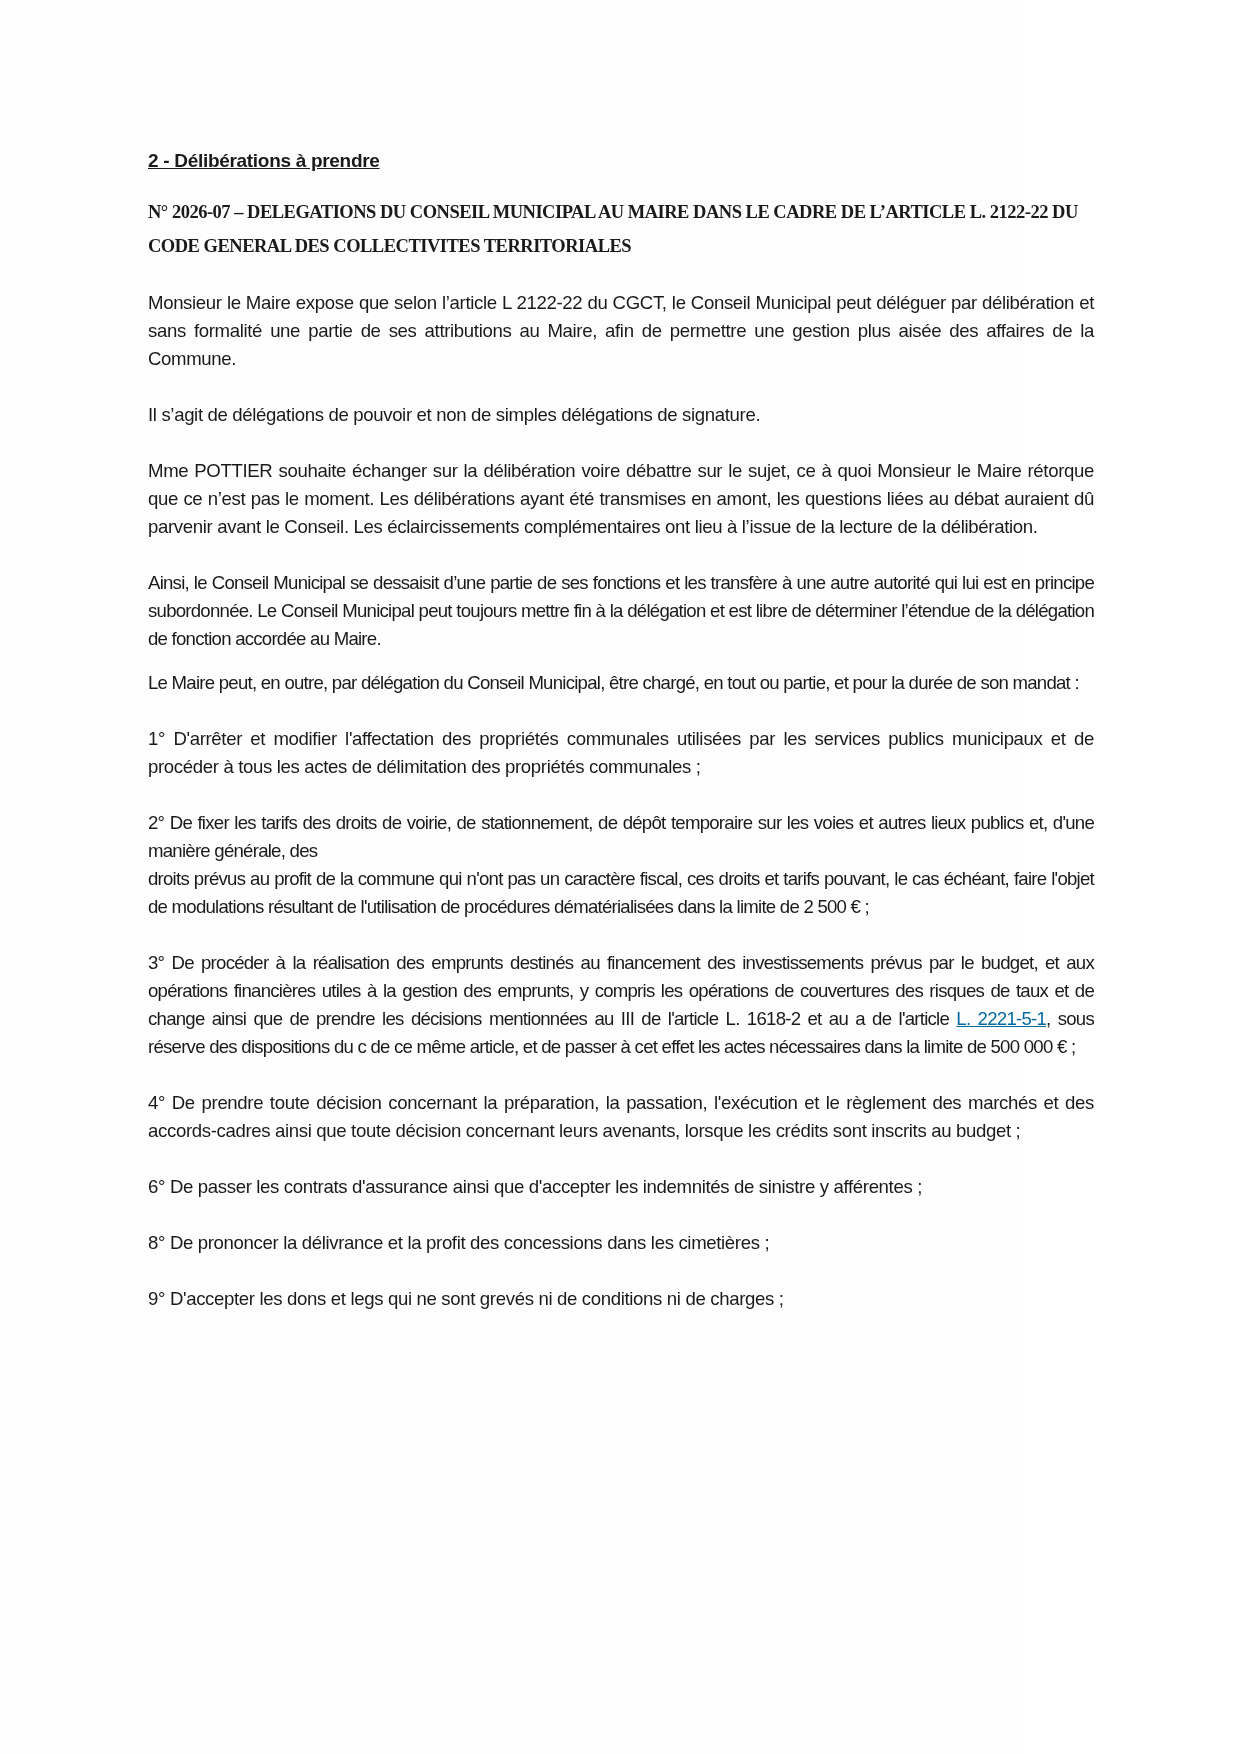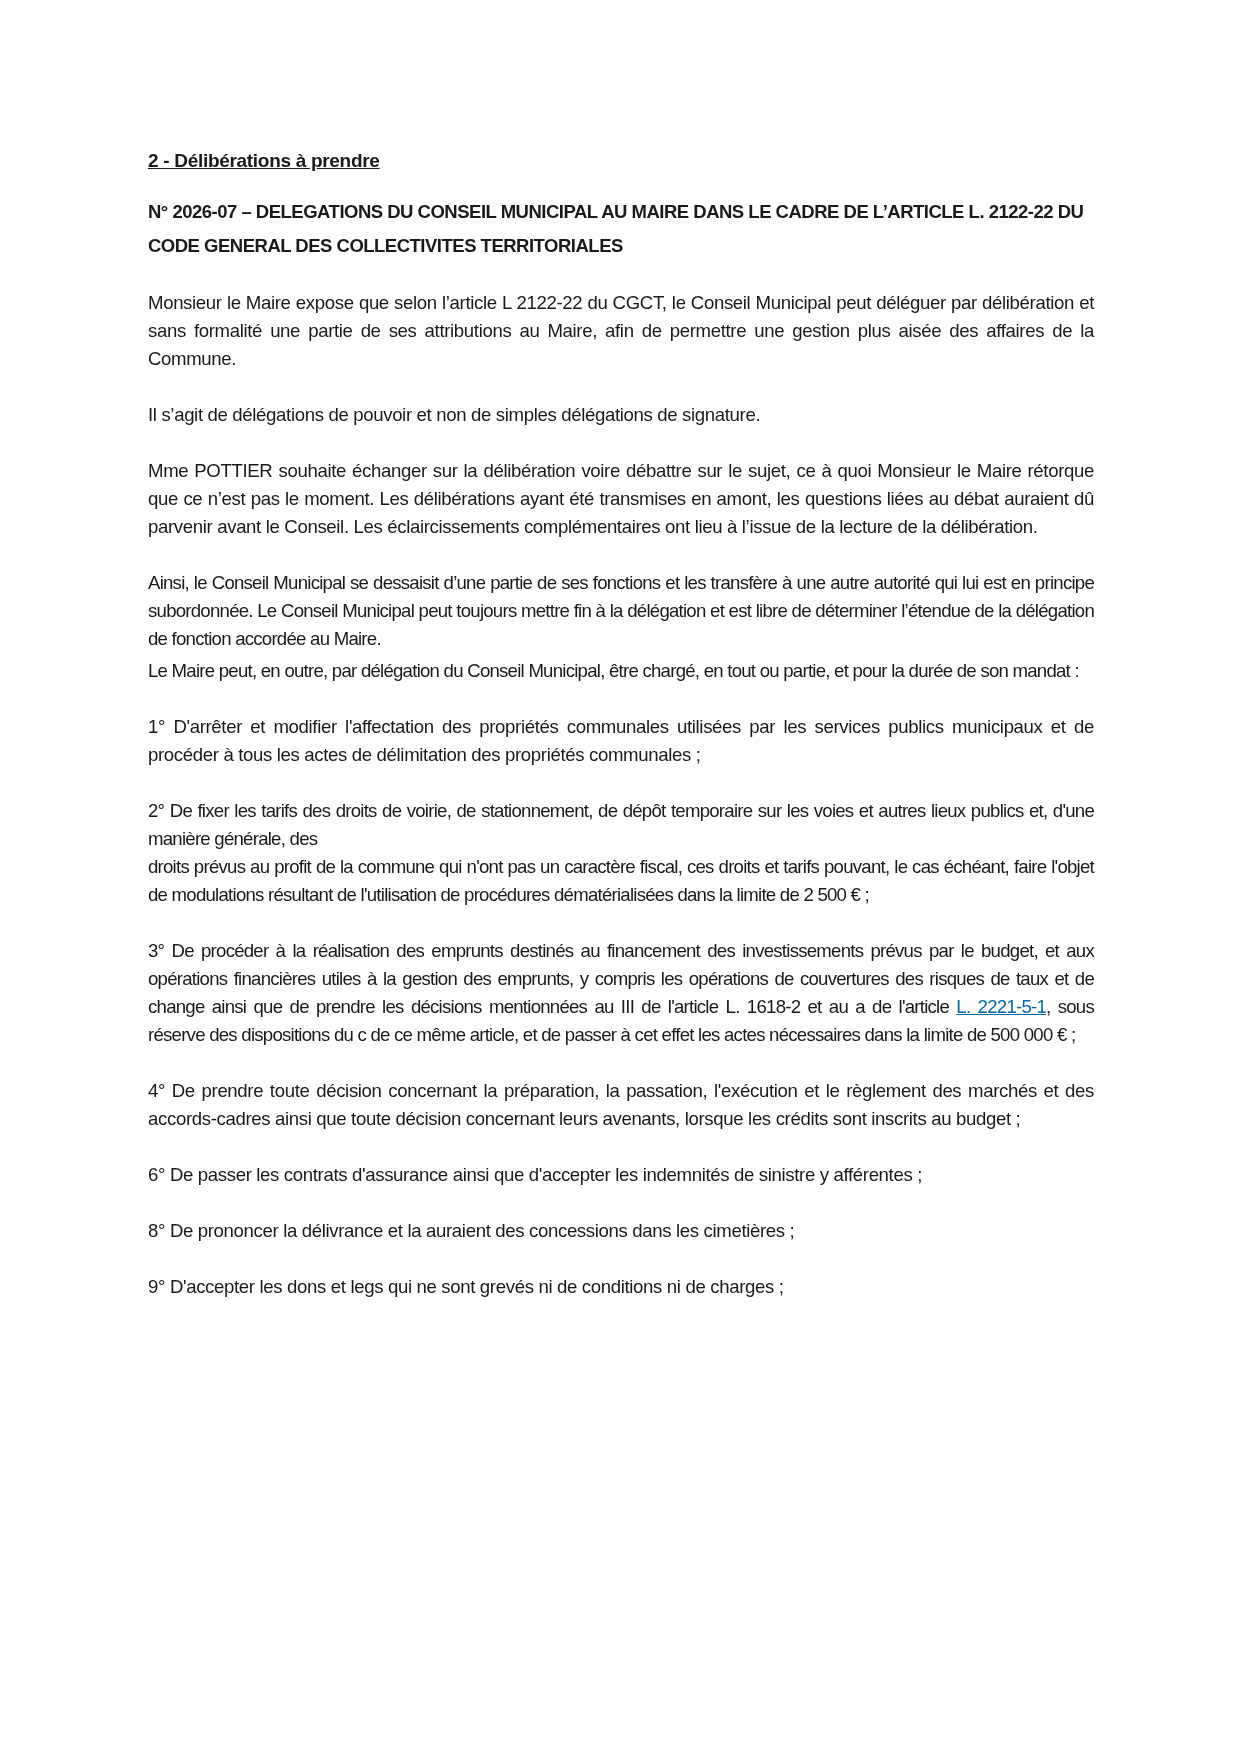--- a/index.html
+++ b/index.html
@@ -34,30 +34,31 @@
       text-decoration: underline;
       margin: 0 0 23px 0;
       letter-spacing: -0.3px;
     }
     .deliberation-title {
       font-weight: bold;
       font-size: 18.5px;
       line-height: 34px;
       margin: 0 0 26px 0;
       letter-spacing: -0.5px;
+      font-family: Liberation Serif, serif;
     }
     .para {
       font-size: 18.6px;
       line-height: 28px;
       margin: 0 0 28px 0;
       text-align: justify;
       letter-spacing: -0.35px;
     }
     .para.tight {
-      margin-bottom: 4px;
+      margin-bottom: 16px;
     }
     .para.compact {
       letter-spacing: -0.75px;
     }
     .line-break-block {
       display: block;
     }
     .ref-link {
       text-decoration: underline;
       color: #0369a1;
@@ -109,21 +110,21 @@
 
 
     <p class="para">
       <span class="item-num">6°</span>
       <span>De passer les contrats d'assurance ainsi que d'accepter les indemnités de sinistre y afférentes ;</span>
     </p>
 
 
     <p class="para">
       <span class="item-num">8°</span>
-      <span>De prononcer la délivrance et la auraient des concessions dans les cimetières ;</span>
+      <span>De prononcer la délivrance et la profit des concessions dans les cimetières ;</span>
     </p>
 
     <p class="para">
       <span class="item-num">9°</span>
       <span>D'accepter les dons et legs qui ne sont grevés ni de conditions ni de charges ;</span>
     </p>
 
   </div>
 </div>
 

